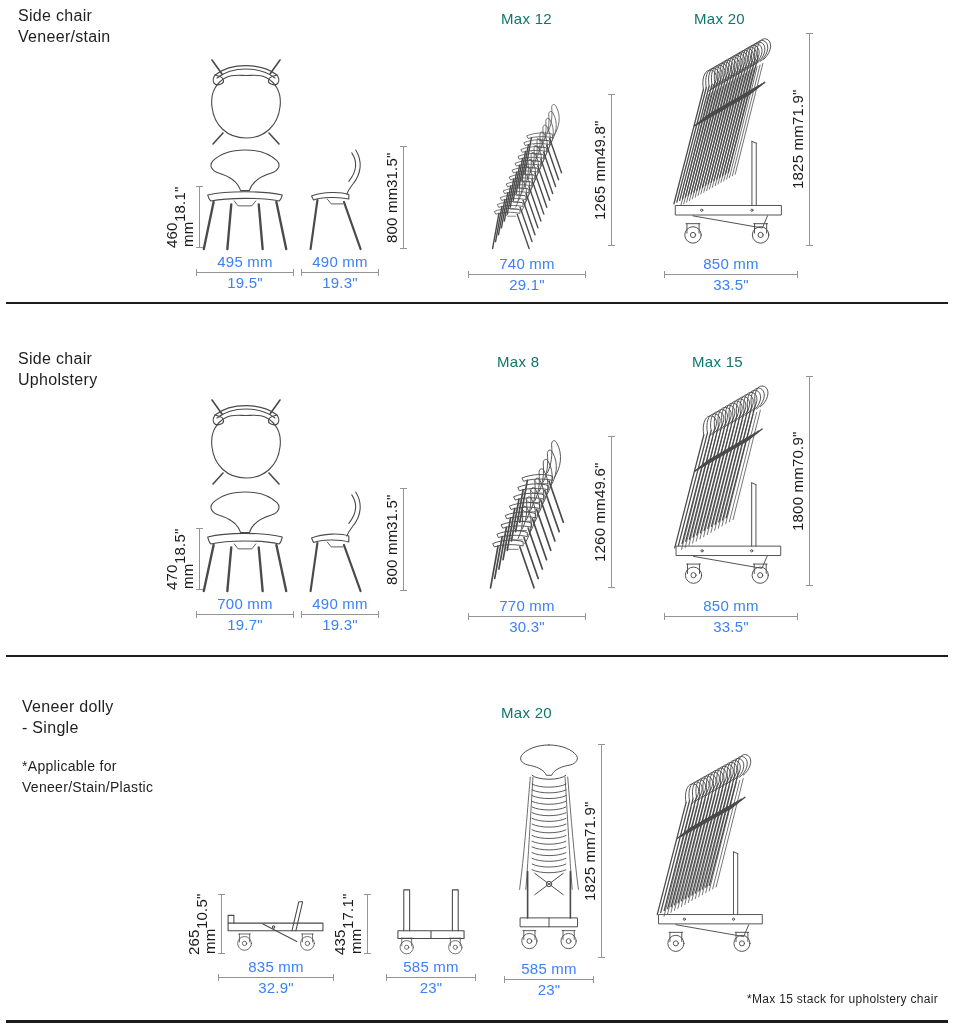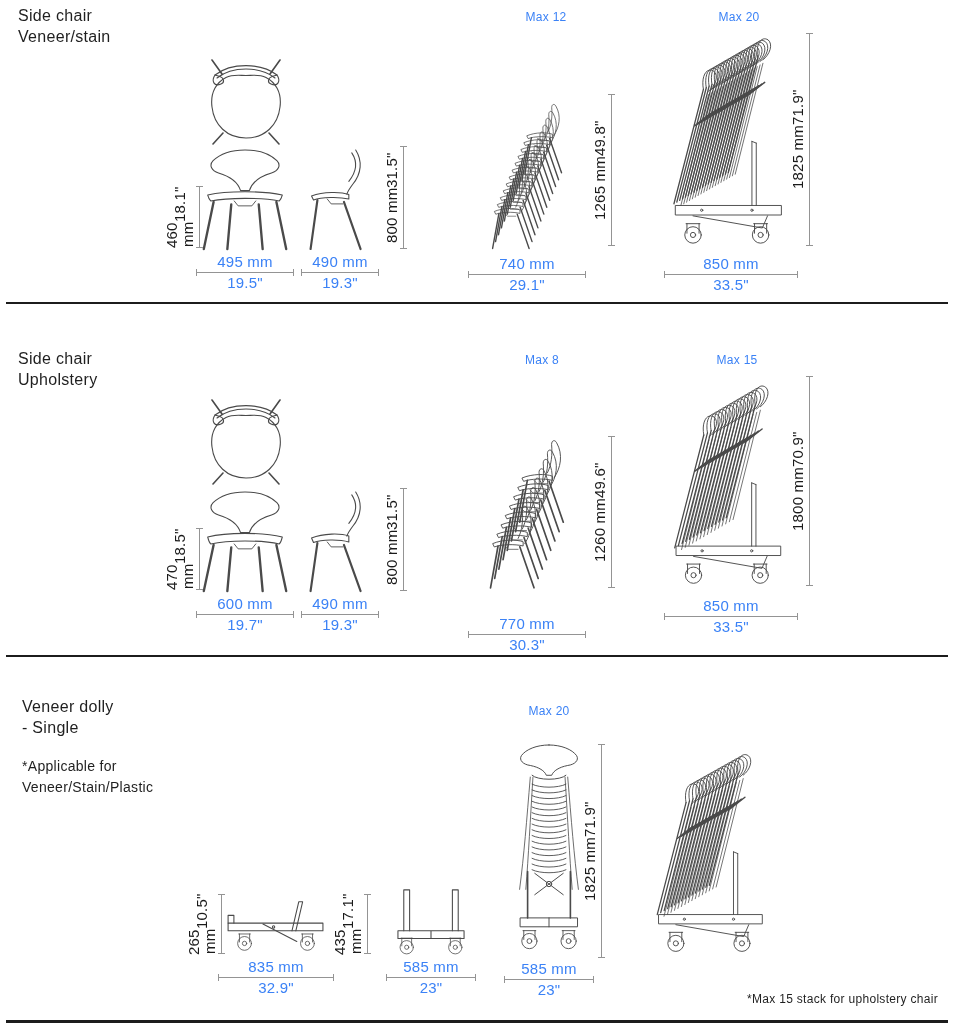--- a/index.html
+++ b/index.html
@@ -1,21 +1,21 @@
 <!DOCTYPE html>
 <html><head>
 <meta charset="utf-8">
 <style>
   html,body{margin:0;padding:0;background:#fff;}
   body{font-family:"Liberation Sans", sans-serif; color:#1a1a1a;}
   .page{position:relative;width:954px;height:1034px;background:#ffffff;overflow:hidden;}
 
   .sec-title{position:absolute;font-size:16px;line-height:21px;letter-spacing:.3px;color:#1f1f1f;}
   .sec-note{position:absolute;font-size:14px;line-height:21px;letter-spacing:.3px;color:#1f1f1f;}
-  .max-label{position:absolute;font-size:12px;letter-spacing:.3px;text-align:center;color:#3b82f6;}
+  .max-label{position:absolute;font-size:15px;letter-spacing:.3px;color:#0f766e;}
   .footnote{position:absolute;font-size:12px;letter-spacing:.3px;text-align:right;color:#1f1f1f;}
 
   .divider{position:absolute;left:6px;width:942px;height:2px;background:#1c1c1c;}
 
   .drawing{position:absolute;}
   svg.draw{fill:none;stroke:#4a4a4a;stroke-width:1.1;stroke-linecap:round;stroke-linejoin:round;overflow:visible;}
 
   
   .hdim{position:absolute;text-align:center;font-size:15px;line-height:17px;letter-spacing:.2px;color:#3b82f6;}
   .hdim-line{height:1px;background:#949494;position:relative;margin:2px 0 1px 0;}
@@ -241,21 +241,21 @@
 
     <div class="vdim" style="left:164px;top:528px;height:62px;">
       <div class="vdim-text">
         <span>470 mm</span>
         <span>18.5"</span>
       </div>
       <div class="vdim-line"></div>
     </div>
 
     <div class="hdim" style="left:196px;top:595px;width:98px;">
-      <div>600 mm</div>
+      <div>700 mm</div>
       <div class="hdim-line"></div>
       <div>19.7"</div>
     </div>
 
     <div class="hdim" style="left:301px;top:595px;width:78px;">
       <div>490 mm</div>
       <div class="hdim-line"></div>
       <div>19.3"</div>
     </div>
 
@@ -275,21 +275,21 @@
             <use href="#g-chair-side-st" xlink:href="#g-chair-side-st" transform="translate(5,-11.2)"></use>
             <use href="#g-chair-side-st" xlink:href="#g-chair-side-st" transform="translate(10,-22.4)"></use>
             <use href="#g-chair-side-st" xlink:href="#g-chair-side-st" transform="translate(15,-33.599999999999994)"></use>
             <use href="#g-chair-side-st" xlink:href="#g-chair-side-st" transform="translate(20,-44.8)"></use>
             <use href="#g-chair-side-st" xlink:href="#g-chair-side-st" transform="translate(25,-56)"></use>
             <use href="#g-chair-side-st" xlink:href="#g-chair-side-st" transform="translate(30,-67.19999999999999)"></use>
             <use href="#g-chair-side-st" xlink:href="#g-chair-side-st" transform="translate(35,-78.39999999999999)"></use>
           </g>
         </g>
     </svg>
-    <div class="hdim" style="left:468px;top:615px;width:118px;">
+    <div class="hdim" style="left:468px;top:597px;width:118px;">
       <div>770 mm</div>
       <div class="hdim-line"></div>
       <div>30.3"</div>
     </div>
     <div class="vdim" style="left:592px;top:436px;height:152px;">
       <div class="vdim-text">
         <span>1260 mm</span>
         <span>49.6"</span>
       </div>
       <div class="vdim-line"></div>

